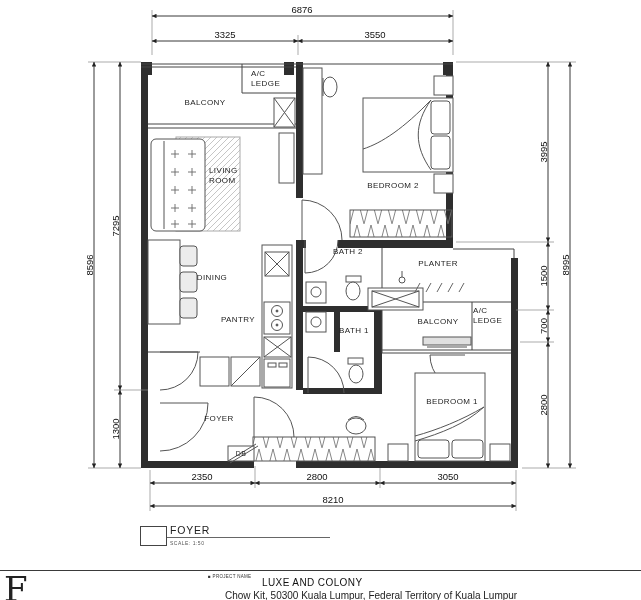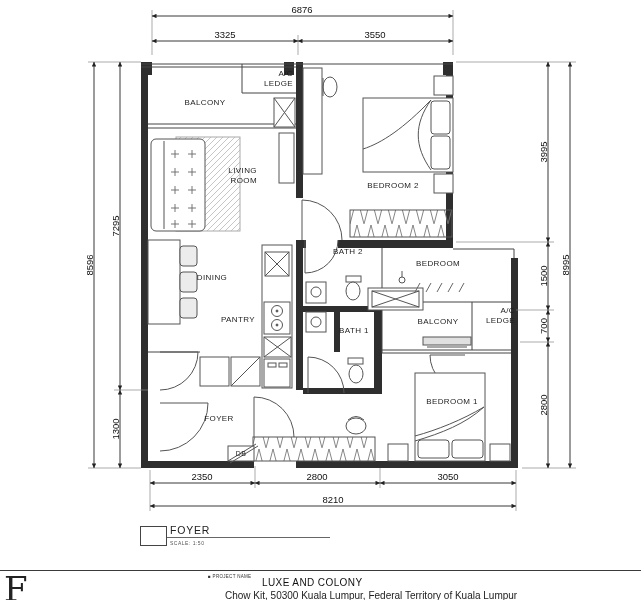--- a/index.html
+++ b/index.html
@@ -1,20 +1,20 @@
 <!DOCTYPE html>
 <html><head>
 <meta charset="utf-8">
 <style>
   html,body{margin:0;padding:0;background:#fff;}
   .sheet{position:relative;width:641px;height:600px;background:#fff;overflow:hidden;
          font-family:"Liberation Sans",sans-serif;}
   svg{position:absolute;left:0;top:0;}
   .lbl{position:absolute;transform:translate(-50%,-50%);font-size:8px;color:#1c1c1c;
-       letter-spacing:.4px;white-space:pre;text-align:right;line-height:1.25;}
+       letter-spacing:.4px;white-space:pre;text-align:left;line-height:1.25;}
   .wrap40{white-space:normal;width:42px;}
   .wrap46{white-space:normal;width:48px;}
   .sm{font-size:7px;}
   .dim{position:absolute;transform:translate(-50%,-50%);font-size:9.5px;color:#111;
        white-space:nowrap;}
   .dimv{transform:translate(-50%,-50%) rotate(-90deg);}
   .watermark{position:absolute;left:112px;top:293px;font-size:26px;letter-spacing:17px;
        color:rgba(90,90,90,0.16);white-space:nowrap;}
   .plan-box{position:absolute;left:140px;top:526px;width:25px;height:18px;border:1px solid #444;}
   .plan-title{position:absolute;left:170px;top:524px;font-size:10.5px;letter-spacing:.8px;color:#222;}
@@ -251,21 +251,21 @@
   </svg>
 
 
   <div class="lbl" style="left:205px;top:103px">BALCONY</div>
   <div class="lbl wrap40" style="left:272px;top:79px">A/C LEDGE</div>
   <div class="lbl wrap46" style="left:233px;top:176px">LIVING ROOM</div>
   <div class="lbl" style="left:212px;top:278px">DINING</div>
   <div class="lbl" style="left:238px;top:320px">PANTRY</div>
   <div class="lbl" style="left:393px;top:186px">BEDROOM 2</div>
   <div class="lbl" style="left:348px;top:252px">BATH 2</div>
-  <div class="lbl" style="left:438px;top:264px">BEDROOM</div>
+  <div class="lbl" style="left:438px;top:264px">PLANTER</div>
   <div class="lbl" style="left:354px;top:331px">BATH 1</div>
   <div class="lbl" style="left:438px;top:322px">BALCONY</div>
   <div class="lbl wrap40" style="left:494px;top:316px">A/C LEDGE</div>
   <div class="lbl" style="left:452px;top:402px">BEDROOM 1</div>
   <div class="lbl" style="left:219px;top:419px">FOYER</div>
   <div class="lbl sm" style="left:241px;top:454px">DB</div>
 
   <div class="dim" style="left:302px;top:9px">6876</div>
   <div class="dim" style="left:225px;top:34px">3325</div>
   <div class="dim" style="left:375px;top:34px">3550</div>

